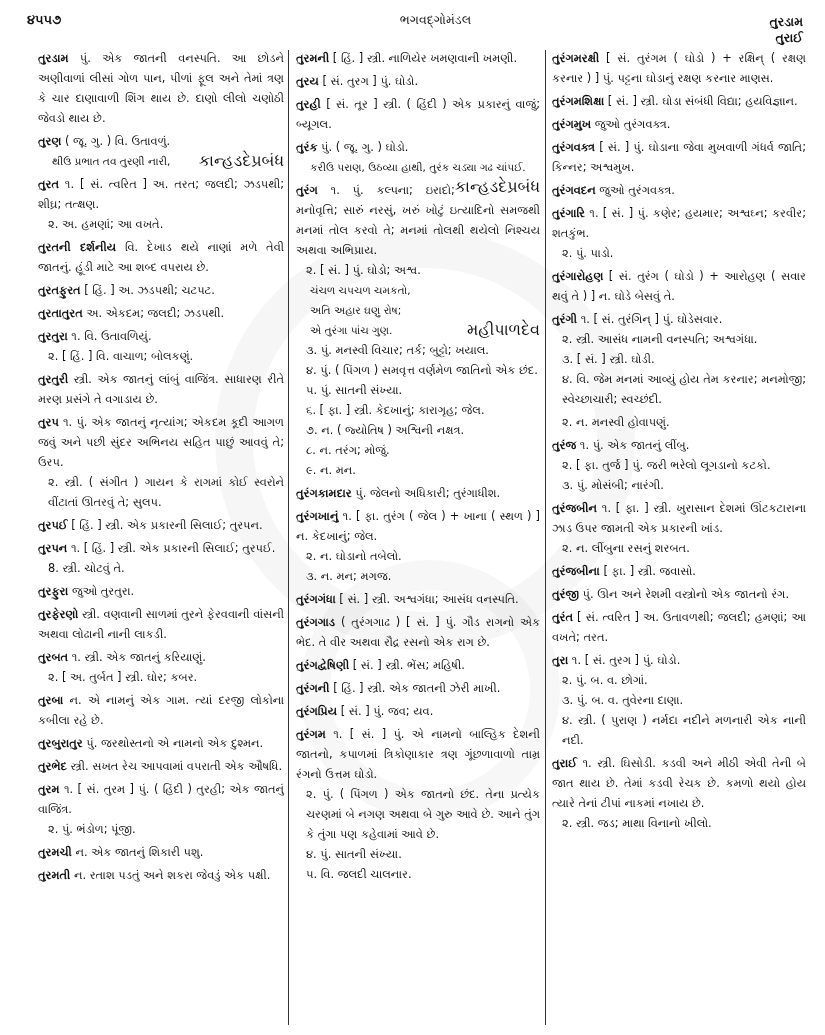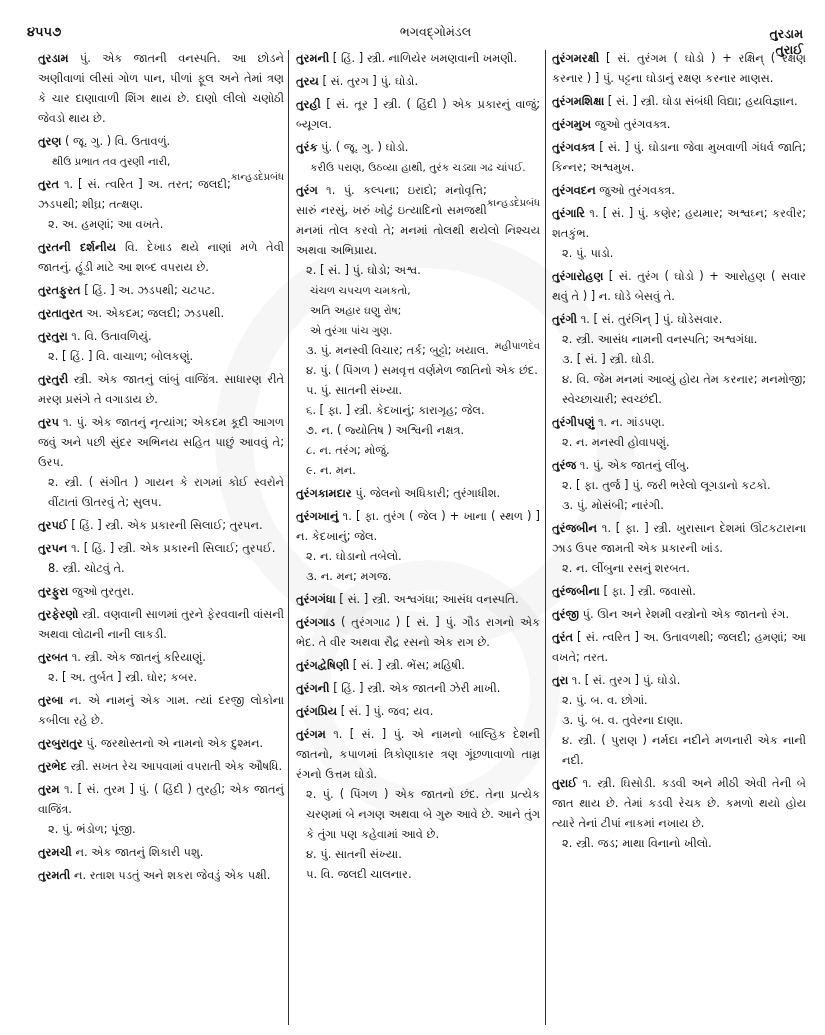--- a/index.html
+++ b/index.html
@@ -17,21 +17,21 @@
       border: 38px solid rgba(0,0,0,0.035);
       pointer-events: none;
     }
     .watermark2 {
       position: absolute; left: 300px; top: 560px; width: 260px; height: 260px;
       border-radius: 50%;
       border: 30px solid rgba(0,0,0,0.03);
       pointer-events: none;
     }
     .header {
-      position: absolute; left: 0; top: 16px; width: 825px; height: 38px;
+      position: absolute; left: 0; top: 4px; width: 825px; height: 38px;
     }
     .page-number {
       position: absolute; left: 27px; top: 6px; font-weight: bold; font-size: 13px;
     }
     .book-title {
       position: absolute; left: 0; right: 0; top: 6px; text-align: center; font-size: 12.5px; padding-left: 46px;
     }
     .guide-first {
       position: absolute; right: 22px; top: 8px; font-weight: bold; font-size: 12.5px;
     }
@@ -46,21 +46,21 @@
     .col-right { left: 552px; width: 254px; }
     .divider {
       position: absolute; top: 50px; width: 1px; height: 975px; background: #333;
     }
     .div1 { left: 288px; }
     .div2 { left: 545px; }
     .entry { margin-bottom: 3px; text-align: justify; }
     .headword { font-weight: bold; }
     .sense { padding-left: 10px; }
     .quote { padding-left: 14px; font-size: 10.6px; }
-    .quote-src { float: right; font-size: 10px; margin-top: 16px; }
+    .quote-src { float: right; font-size: 16px; }
   </style>
 </head>
 <body>
 
 <div class="watermark"></div>
 <div class="watermark2"></div>
 
 <div class="header">
   <span class="page-number">૪૫૫૭</span>
   <span class="book-title">ભગવદ્ગોમંડલ</span>
@@ -221,21 +221,20 @@
     <div class="entry">
       <div><span class="headword">તુરંગારોહણ</span> <span>[ સં. તુરંગ ( ઘોડો ) + આરોહણ ( સવાર થવું તે ) ] ન. ઘોડે બેસવું તે.</span></div>
     </div>
     <div class="entry">
       <div><span class="headword">તુરંગી</span> <span>૧. [ સં. તુરંગિન્ ] પું. ઘોડેસવાર.</span></div>
       <div class="sense">૨. સ્ત્રી. આસંધ નામની વનસ્પતિ; અશ્વગંધા.</div>
       <div class="sense">૩. [ સં. ] સ્ત્રી. ઘોડી.</div>
       <div class="sense">૪. વિ. જેમ મનમાં આવ્યું હોય તેમ કરનાર; મનમોજી; સ્વેચ્છાચારી; સ્વચ્છંદી.</div>
     </div>
     <div class="entry">
-      <div><span class="headword">તુરંગીપણું</span> <span>૧. ન. ગાંડપણ.</span></div>
       <div class="sense">૨. ન. મનસ્વી હોવાપણું.</div>
     </div>
     <div class="entry">
       <div><span class="headword">તુરંજ</span> <span>૧. પું. એક જાતનું લીંબુ.</span></div>
       <div class="sense">૨. [ ફા. તુર્જ ] પું. જરી ભરેલો લૂગડાનો કટકો.</div>
       <div class="sense">૩. પું. મોસંબી; નારંગી.</div>
     </div>
     <div class="entry">
       <div><span class="headword">તુરંજબીન</span> <span>૧. [ ફા. ] સ્ત્રી. ખુરાસાન દેશમાં ઊંટકટારાના ઝાડ ઉપર જામતી એક પ્રકારની ખાંડ.</span></div>
       <div class="sense">૨. ન. લીંબુના રસનું શરબત.</div>

